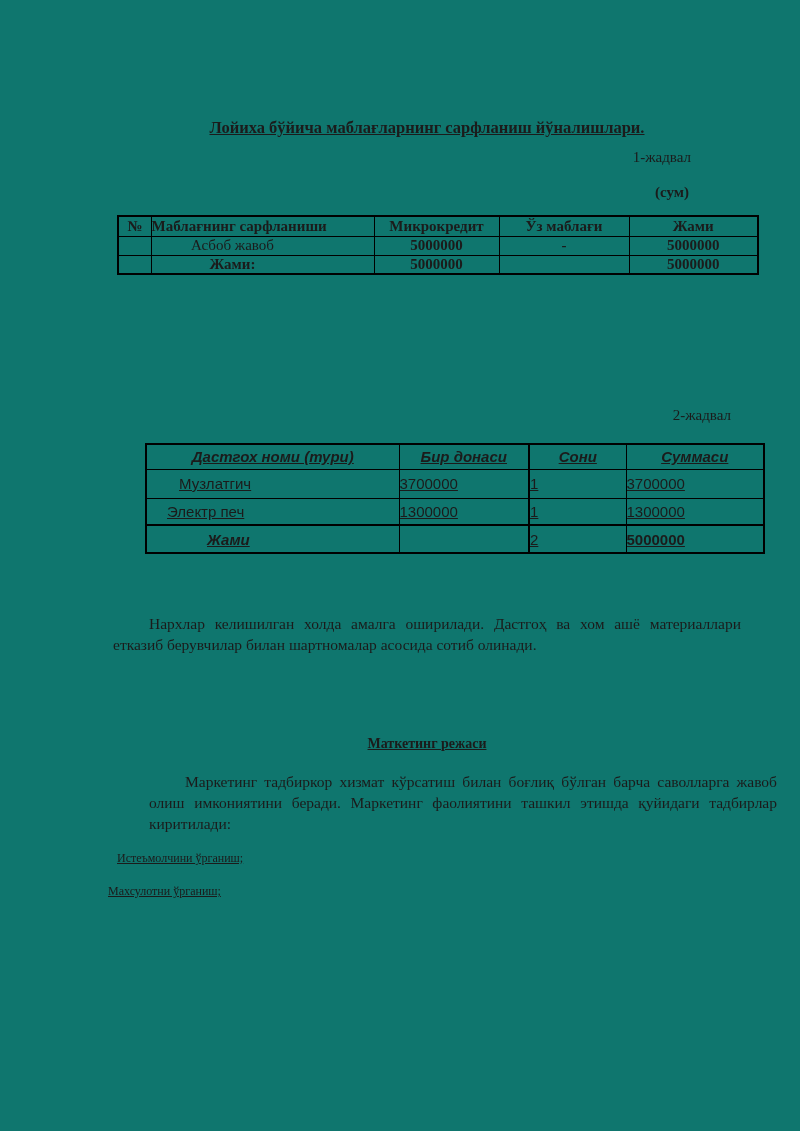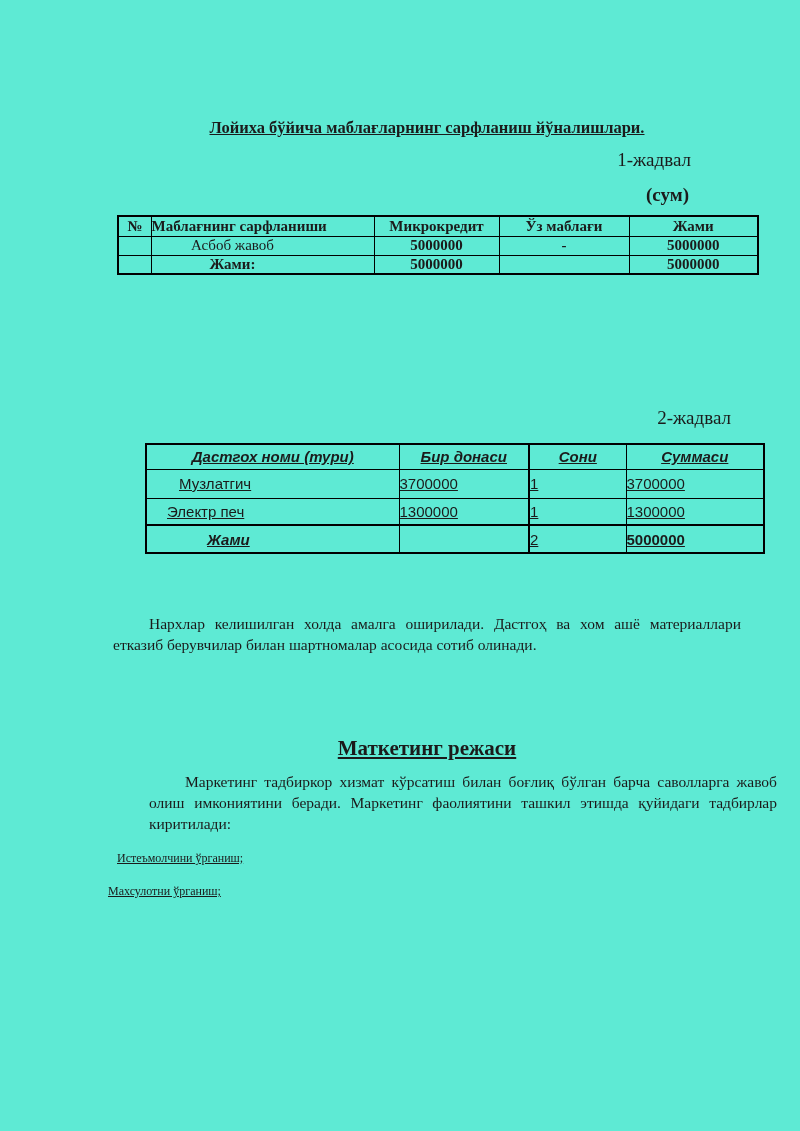--- a/index.html
+++ b/index.html
@@ -1,31 +1,31 @@
 <!DOCTYPE html>
 <html><head>
 <meta charset="utf-8">
 <style>
   html,body{margin:0;padding:0;background:#ffffff;}
   .page{
     position:relative;
     width:800px;height:1131px;
-    background:#5eead4;
+    background:#0f766e;
     font-family:"Liberation Serif", serif;
     color:#1b1b1b;
     overflow:hidden;
   }
   .abs{position:absolute;}
   .doc-title{
     top:118px;left:113px;width:628px;
     text-align:center;font-weight:bold;font-size:16.5px;
   }
   .doc-title span, .mk-heading span{text-decoration:underline;}
   .right-label{
-    left:113px;width:628px;text-align:right;font-size:19px;
+    left:113px;width:628px;text-align:right;font-size:15px;
   }
   .lbl-jadval1{top:149px;padding-right:50px;box-sizing:border-box;}
   .lbl-sum{top:184px;padding-right:52px;box-sizing:border-box;font-weight:bold;}
   .lbl-jadval2{top:407px;padding-right:10px;box-sizing:border-box;}
 
   
   table{border-collapse:collapse;}
   .t1{
     top:215px;left:117px;width:640px;
     font-family:"Liberation Serif", serif;
@@ -68,21 +68,21 @@
     left:113px;width:628px;
     font-size:15.5px;line-height:21px;
     text-align:justify;
   }
   .p1{top:333px;text-indent:22px;}
   .p2{top:613px;text-indent:36px;}
   .p3{top:771px;text-indent:36px;margin-left:36px;}
 
   .mk-heading{
     top:736px;left:113px;width:628px;
-    text-align:center;font-weight:bold;font-size:21px;
+    text-align:center;font-weight:bold;font-size:14px;
   }
   .bullet{
     font-size:12px;
   }
   .bullet span{text-decoration:underline;}
   .b1{top:851px;left:117px;}
   .b2{top:884px;left:108px;}
 </style>
 </head>
 <body>

